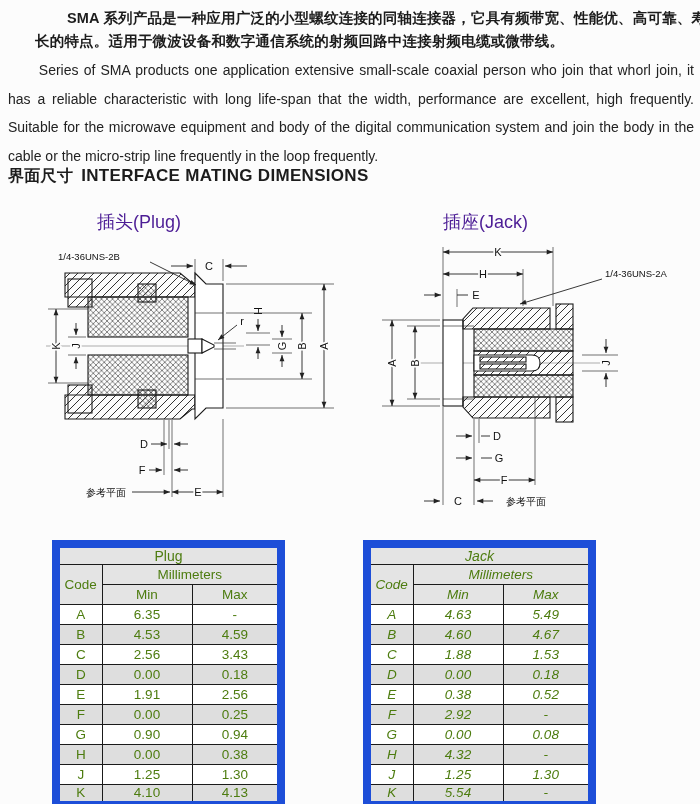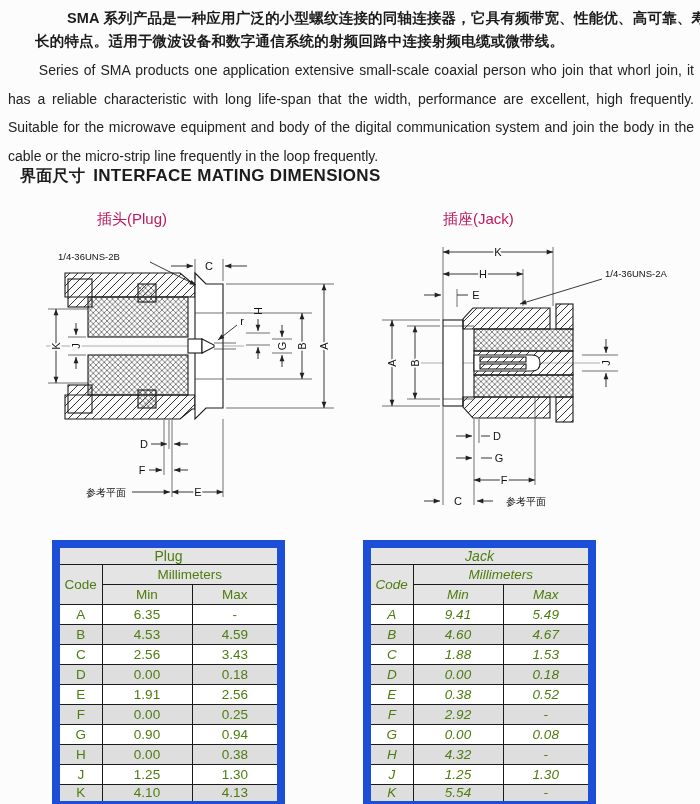--- a/index.html
+++ b/index.html
@@ -15,27 +15,27 @@
     font-size:14.5px; line-height:23px; font-weight:bold;
     text-align:justify; text-indent:2.2em; letter-spacing:0.2px;margin-left:27px;
   }
   .intro-en {
     position:absolute; top:56px; left:8px; width:686px;
     font-size:14px; line-height:28.5px;
     text-align:justify; text-indent:2.2em; color:#222;
   }
   
   .sec-heading {
-    position:absolute; top:166px; left:20px;
+    position:absolute; top:166px; left:8px;
     font-weight:bold; font-size:17px; letter-spacing:0.3px;
     white-space:nowrap;
   }
   .sec-heading .zh { font-size:16px; margin-right:8px; }
   
-  .diag-title { position:absolute; top:210px; font-size:15px; color:#be185d; }
+  .diag-title { position:absolute; top:210px; font-size:18px; color:#4c1d95; }
   #plug-title { left:97px; }
   #jack-title { left:435px;margin-left:8px; }
   
   .diag { position:absolute; top:233px; }
   #plug-svg { left:30px; }
   #jack-svg { left:360px; }
   svg text { font-family:"Liberation Sans","DejaVu Sans",sans-serif; }
   .dl { font-size:11px; fill:#111; stroke:#fcfcfc; stroke-width:3.5px;
         paint-order:stroke; text-anchor:middle; dominant-baseline:central; }
   .tl { font-size:9.5px; fill:#111; }
@@ -368,21 +368,21 @@
         <th colspan="2">Millimeters</th>
       </tr>
       <tr>
         <th>Min</th>
         <th>Max</th>
       </tr>
     </thead>
     <tbody>
         <tr>
           <td>A</td>
-          <td>9.41</td>
+          <td>4.63</td>
           <td>5.49</td>
         </tr>
         <tr class="shaded">
           <td>B</td>
           <td>4.60</td>
           <td>4.67</td>
         </tr>
         <tr>
           <td>C</td>
           <td>1.88</td>

